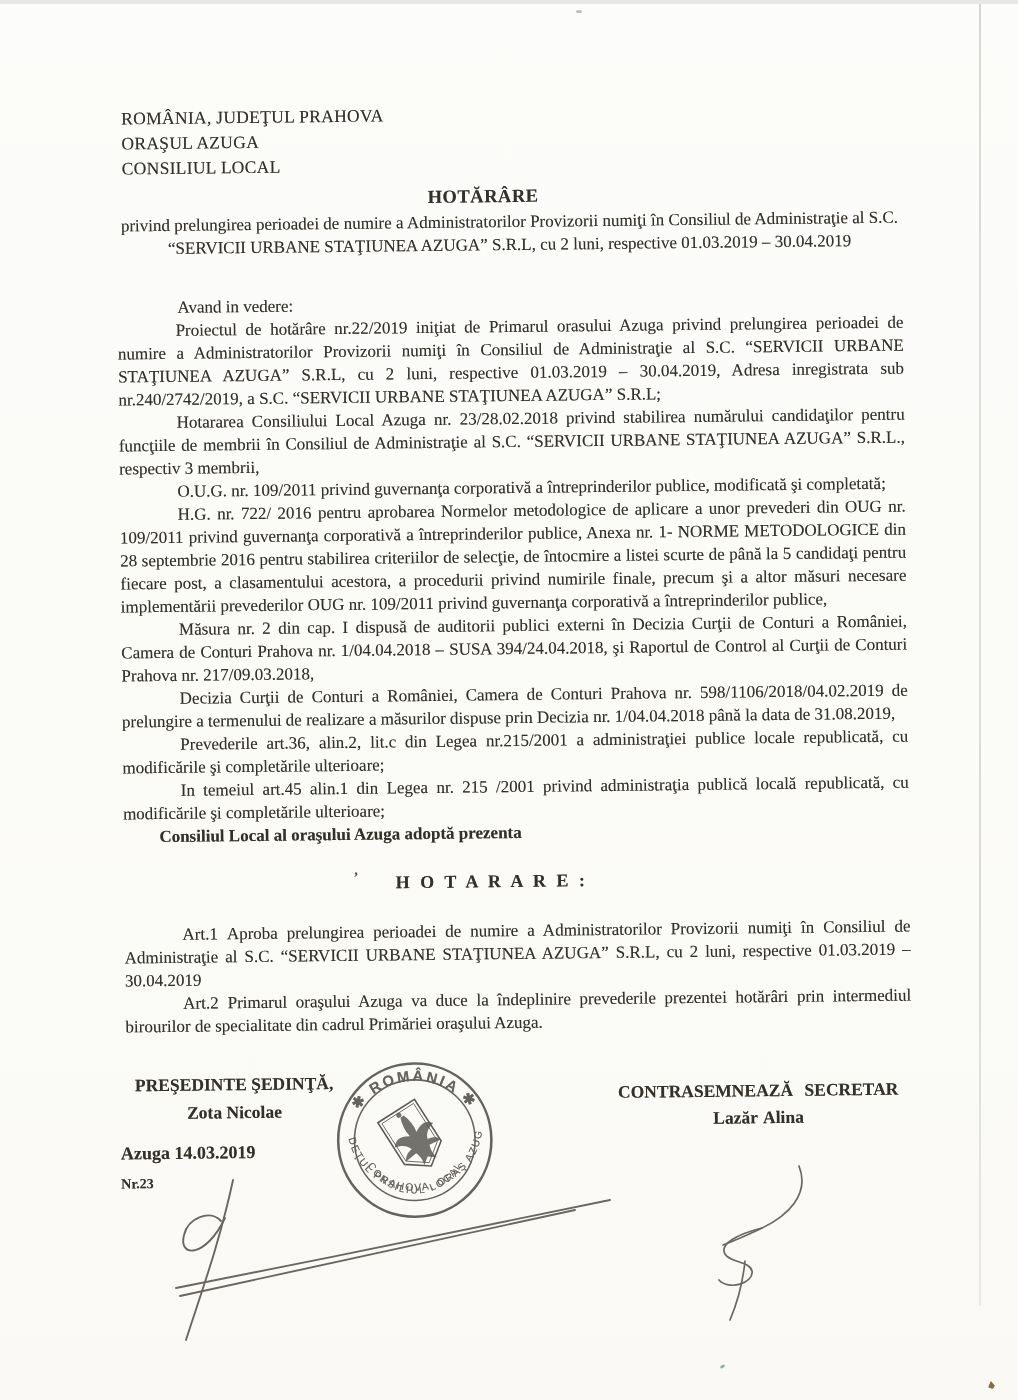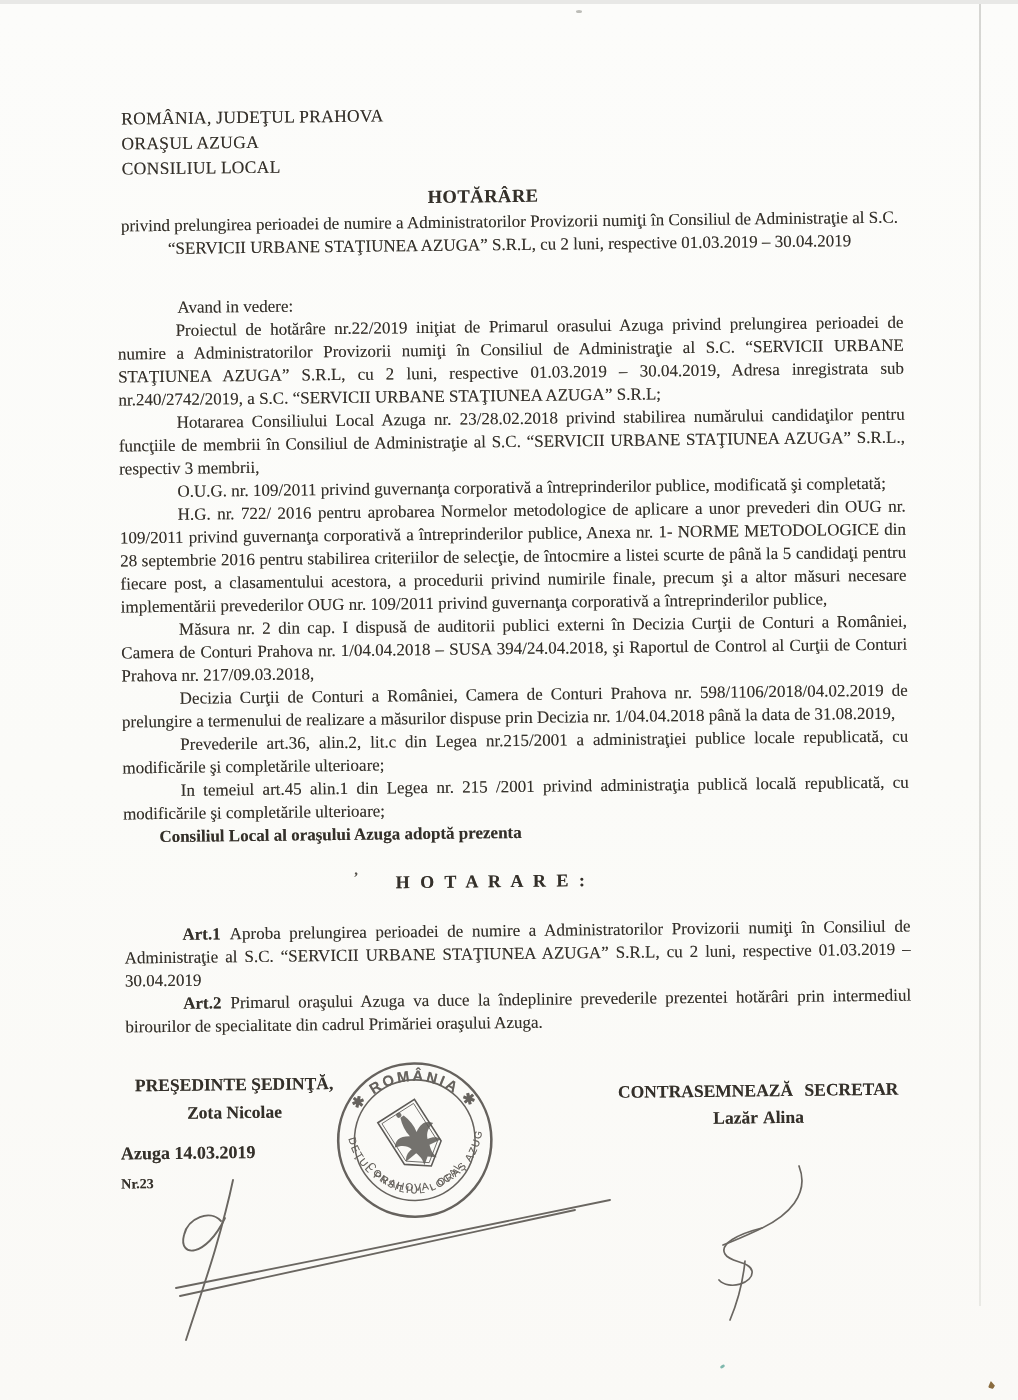--- a/index.html
+++ b/index.html
@@ -23,21 +23,21 @@
   .doc-title{margin-top:8px;text-align:center;font-weight:bold;font-size:18.5px;
     letter-spacing:.5px;transform:translateX(-26px);}
   .doc-subtitle{text-align:center;margin-top:2px;}
   .preamble{margin-top:36px;text-indent:60px;}
   .recitals p{margin:0;text-indent:58px;text-align:justify;}
   .adoption{margin:0;text-indent:36px;font-weight:bold;}
   .decision-heading{position:relative;margin-top:26px;margin-bottom:26px;text-align:center;
     font-weight:bold;font-size:18px;letter-spacing:3px;transform:translateX(-25px);}
   .stray-mark{position:absolute;left:255px;top:-6px;font-size:14px;letter-spacing:0;color:#55514b;}
   .articles p{margin:0;text-indent:58px;text-align:justify;}
-  .art-label{font-weight:bold;margin-right:9px;}
+  .art-label{font-weight:normal;margin-right:9px;}
   .sig-area{position:relative;margin-top:30px;height:270px;}
   .president-block{position:absolute;left:0;top:6px;width:216px;text-align:center;
     font-weight:bold;font-size:17.5px;}
   .president-role{white-space:nowrap;}
   .president-name{margin-top:5px;}
   .place-date{position:absolute;left:-6px;top:74px;font-weight:bold;font-size:18px;}
   .decision-number{position:absolute;left:-6px;top:104px;font-weight:bold;font-size:14px;}
   .secretary-block{position:absolute;left:486px;top:18px;width:292px;text-align:center;
     font-weight:bold;font-size:17.5px;}
   .secretary-role{white-space:nowrap;word-spacing:7px;}

